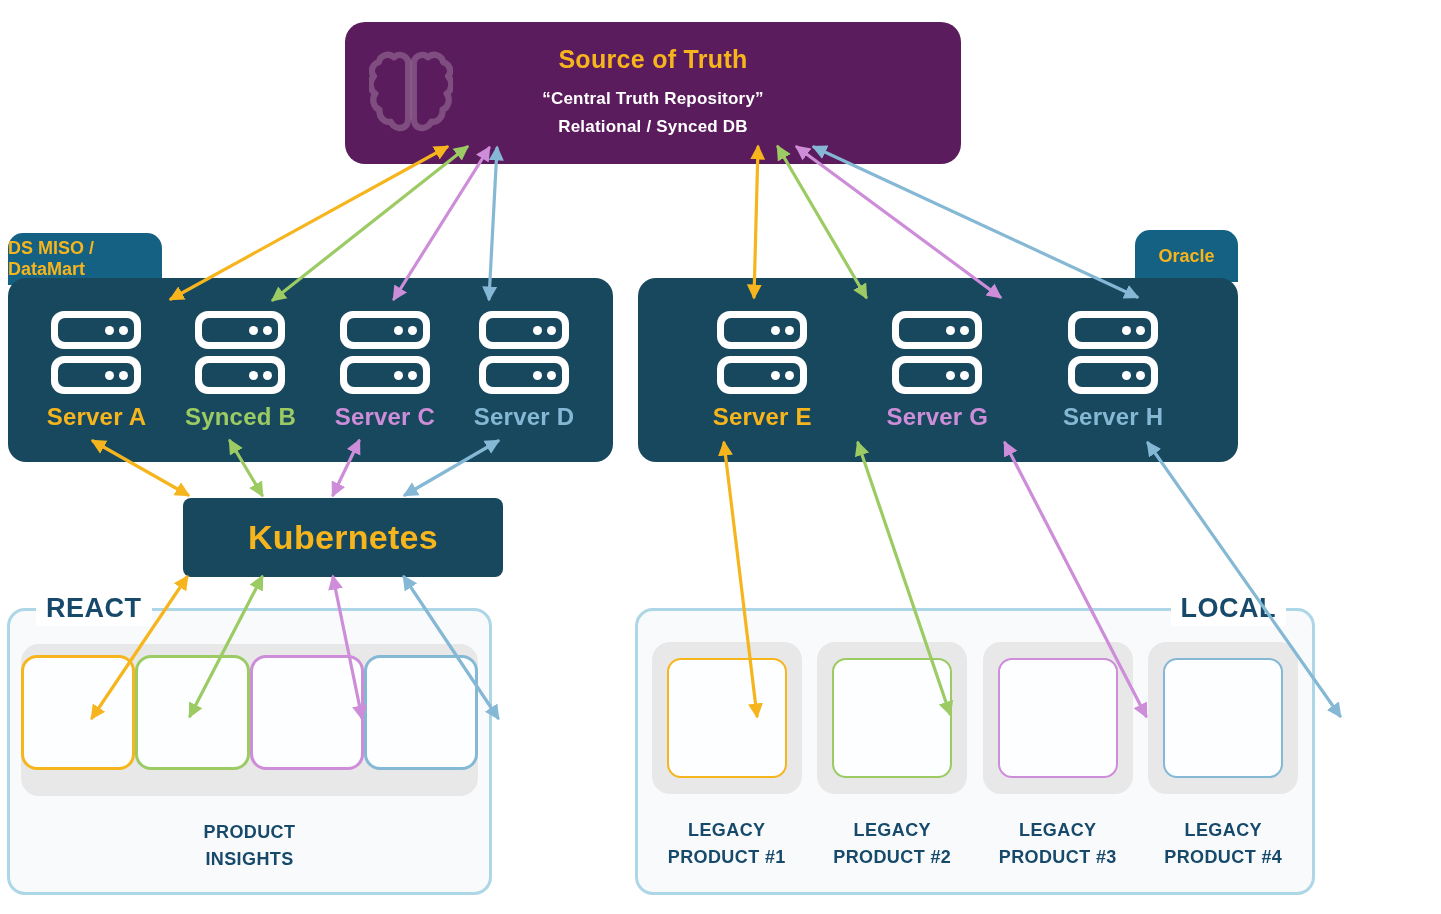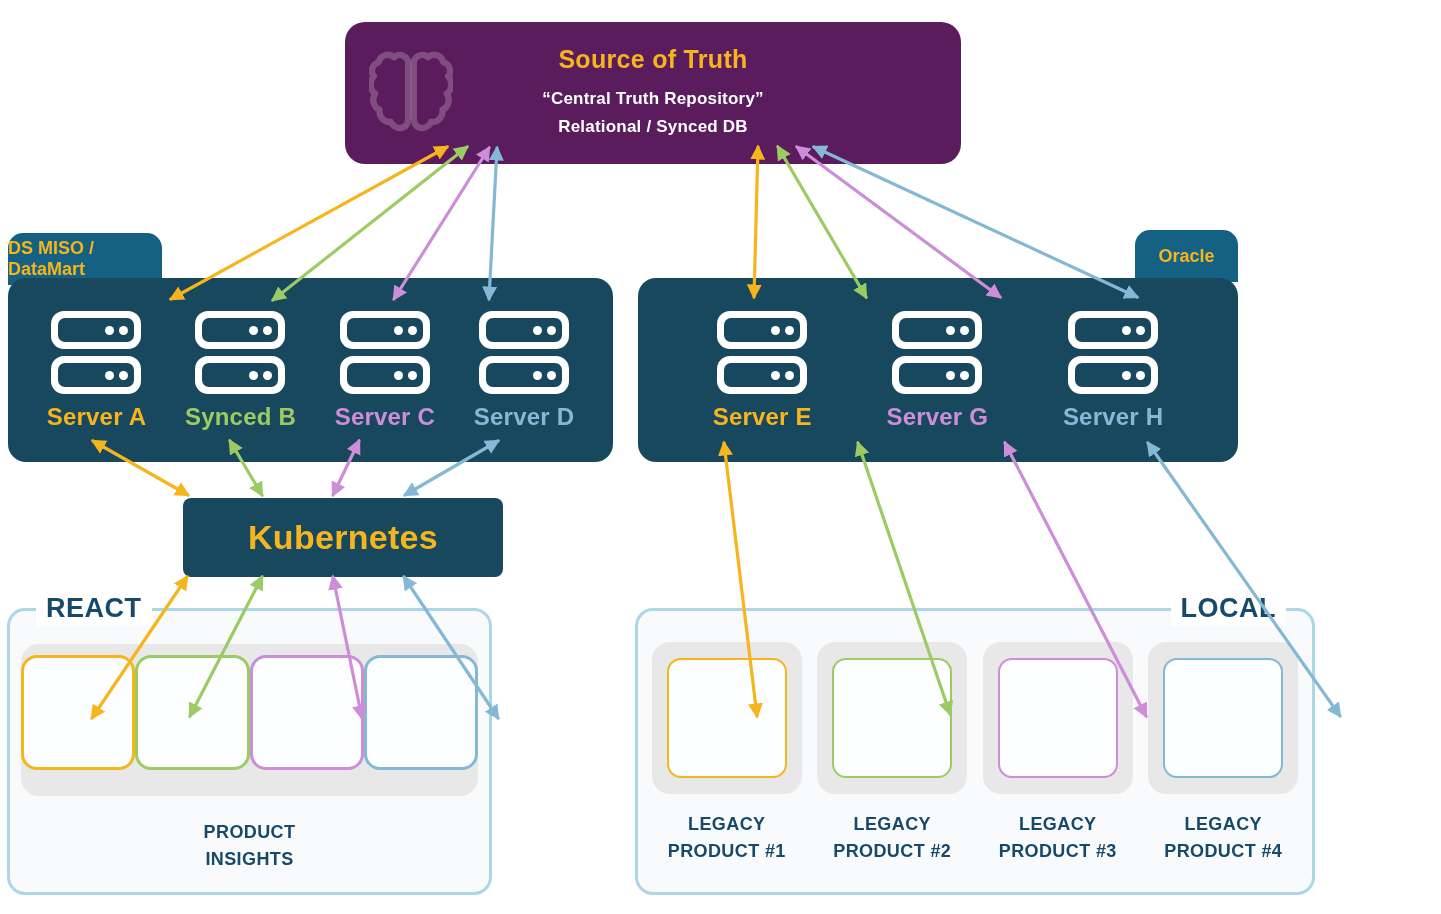--- a/index.html
+++ b/index.html
@@ -59,21 +59,21 @@
 
   .panel-caption{text-align:center;color:var(--text_teal);font-size:18px;
                  line-height:1.5;letter-spacing:.4px;}
   .panel.react .panel-caption{margin-top:23px;}
 
   .legacy-row{display:flex;justify-content:space-evenly;margin-top:31px;padding:0 6px;}
   .legacy-cell{flex:1;display:flex;flex-direction:column;align-items:center;}
   .gray-cell{width:150px;height:152px;background:var(--gray);border-radius:18px;
              display:flex;align-items:center;justify-content:center;}
   .gray-cell .module{width:120px;height:120px;border-width:2.5px;border-radius:14px;}
-  .legacy-cell .panel-caption{margin-top:17px;}
+  .legacy-cell .panel-caption{margin-top:23px;}
 
   
   svg.arrows{position:absolute;left:0;top:0;z-index:10;pointer-events:none;}
 </style>
 </head>
 <body>
 
 <div class="canvas">
 
   <div class="sot">

